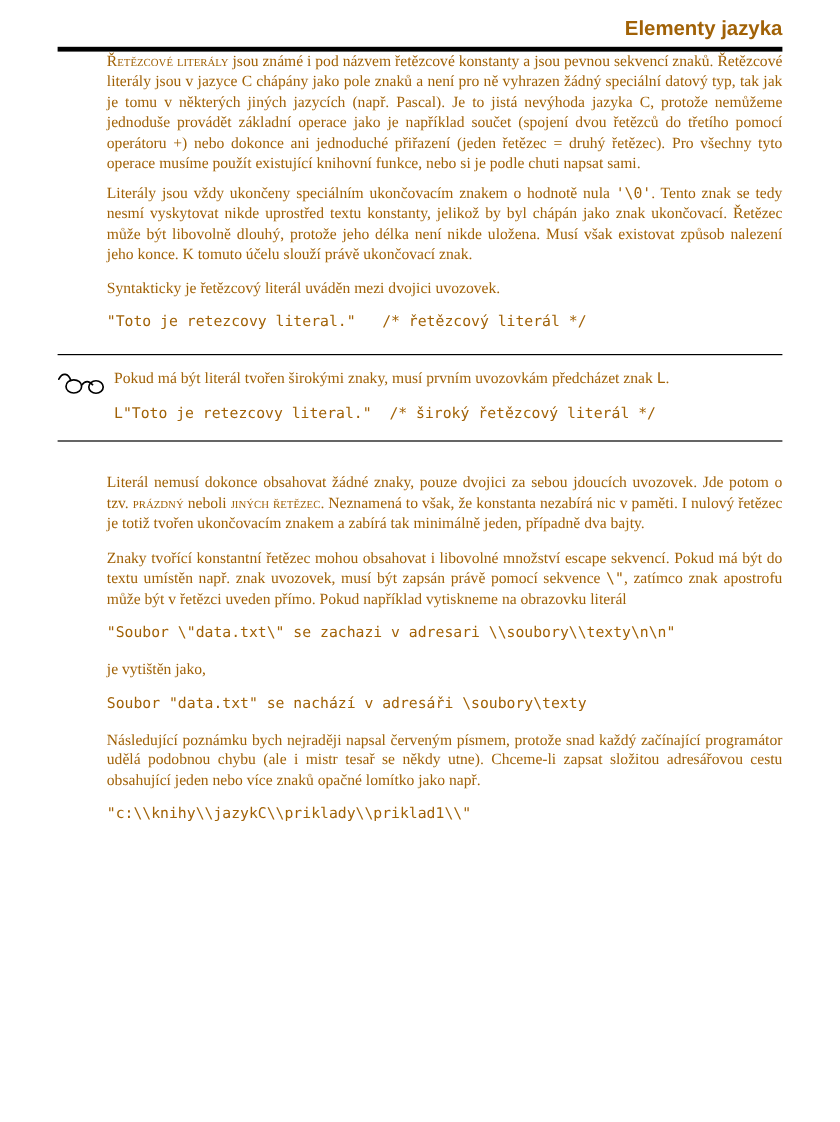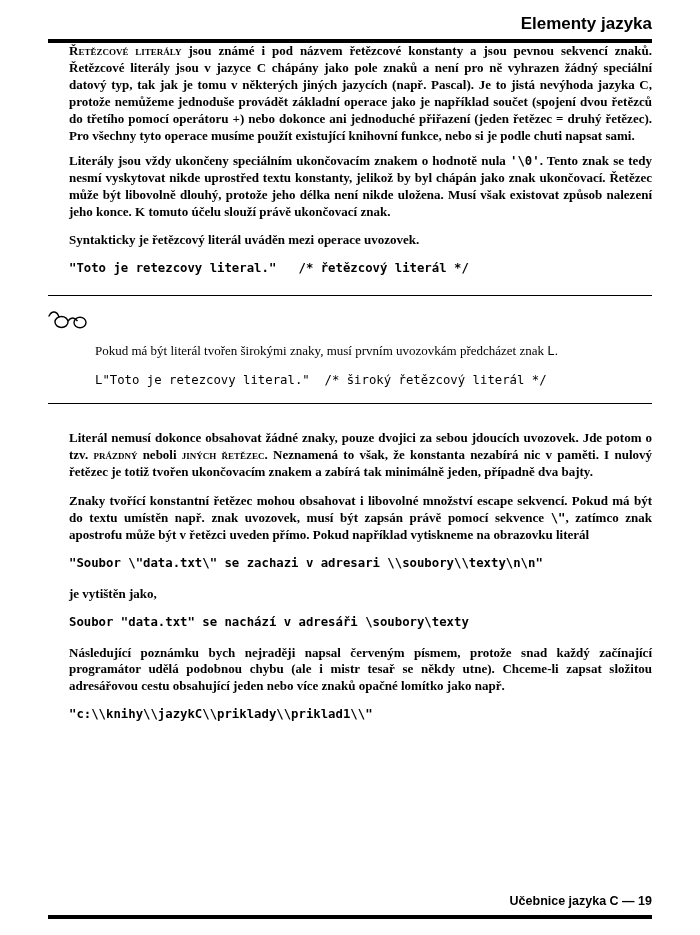--- a/index.html
+++ b/index.html
@@ -1,21 +1,21 @@
 <!DOCTYPE html>
 <html><head>
 <meta charset="utf-8">
 <style>
   * { margin:0; padding:0; box-sizing:border-box; }
   html,body { background:#ffffff; }
   .page {
     position:relative;
     width:700px; height:935px;
     background:#ffffff;
-    color:#000000;
+    color:#a16207;
     padding:14px 48px 0 48px;
     font-family:"Liberation Serif","DejaVu Serif",serif;
     overflow:hidden;
   }
   
   .running-head {
     text-align:right;
     font-family:"Liberation Sans","DejaVu Sans",sans-serif;
     font-weight:bold;
     font-size:17px;
@@ -25,21 +25,21 @@
   
   .section-heading {
     display:flex;
     margin:36px 0 7px 0;
     font-family:"Liberation Sans","DejaVu Sans",sans-serif;
     font-weight:bold;
     font-size:14.5px;
   }
   .sec-num { width:47px; flex:none; }
   
-  .body-col { margin-left:21px;font-weight:bold; }
+  .body-col { margin-left:41px; }
   .body-col p {
     font-size:13px;
     line-height:1.3;
     text-align:justify;
     margin-bottom:8px;
   }
   .body-col p.spaced { margin-top:12px; }
   .sc { font-variant:small-caps; }
   .icode, .codeblock {
     font-family:"DejaVu Sans Mono","Liberation Mono",monospace;
@@ -53,21 +53,21 @@
   }
   
   .note {
     border-top:1px solid #000;
     border-bottom:1px solid #000;
     margin:18px 0 26px 0;
     padding:11px 0 12px 0;
     display:flex;
   }
   .note-icon-cell { width:47px; flex:none; padding-top:1px; }
-  .note-body { flex:1;margin-top:36px; }
+  .note-body { flex:1; }
   .note-body p {
     font-size:13px;
     line-height:1.3;
     text-align:justify;
   }
   .note-body .codeblock { margin:13px 0 2px 0; }
   
   .footer {
     position:absolute;
     left:48px; right:48px; bottom:16px;
@@ -89,21 +89,21 @@
     <div class="running-head">Elementy jazyka</div>
     <div class="rule-thick"></div>
   </header>
 
 
   <div class="body-col">
     <p><span class="sc">Řetězcové literály</span><span> jsou známé i pod názvem řetězcové konstanty a jsou pevnou sekvencí znaků. Řetězcové literály jsou v jazyce C chápány jako pole znaků a není pro ně vyhrazen žádný speciální datový typ, tak jak je tomu v některých jiných jazycích (např. Pascal). Je to jistá nevýhoda jazyka C, protože nemůžeme jednoduše provádět základní operace jako je například součet (spojení dvou řetězců do třetího pomocí operátoru +) nebo dokonce ani jednoduché přiřazení (jeden řetězec = druhý řetězec). Pro všechny tyto operace musíme použít existující knihovní funkce, nebo si je podle chuti napsat sami.</span></p>
 
     <p><span>Literály jsou vždy ukončeny speciálním ukončovacím znakem o hodnotě nula </span><span class="icode">'\0'</span><span>. Tento znak se tedy nesmí vyskytovat nikde uprostřed textu konstanty, jelikož by byl chápán jako znak ukončovací. Řetězec může být libovolně dlouhý, protože jeho délka není nikde uložena. Musí však existovat způsob nalezení jeho konce. K tomuto účelu slouží právě ukončovací znak.</span></p>
 
-    <p class="spaced">Syntakticky je řetězcový literál uváděn mezi operace uvozovek.</p>
+    <p class="spaced">Syntakticky je řetězcový literál uváděn mezi dvojici uvozovek.</p>
 
     <div class="codeblock">"Toto je retezcovy literal."   /* řetězcový literál */</div>
   </div>
 
   <div class="note">
     <div class="note-icon-cell">
       <span>
         <svg width="40" height="22" viewBox="0 0 40 22" aria-hidden="true">
           <path d="M1 8 C4 2, 9 3, 11 9" fill="none" stroke="#000" stroke-width="1.4" stroke-linecap="round"></path>
           <ellipse cx="13.5" cy="14" rx="6.5" ry="5.5" fill="none" stroke="#000" stroke-width="1.4"></ellipse>
@@ -130,18 +130,14 @@
     <div class="codeblock">Soubor "data.txt" se nachází v adresáři \soubory\texty</div>
 
 
     <p class="spaced">Následující poznámku bych nejraději napsal červeným písmem, protože snad každý začínající programátor udělá podobnou chybu (ale i mistr tesař se někdy utne). Chceme-li zapsat složitou adresářovou cestu obsahující jeden nebo více znaků opačné lomítko jako např.</p>
 
 
 
     <div class="codeblock">"c:\\knihy\\jazykC\\priklady\\priklad1\\"</div>
   </div>
 
-  <footer class="footer">
-    <div class="footer-text">Učebnice jazyka C — 19</div>
-    <div class="rule-thick"></div>
-  </footer>
 
 </div>
 
 </body></html>

